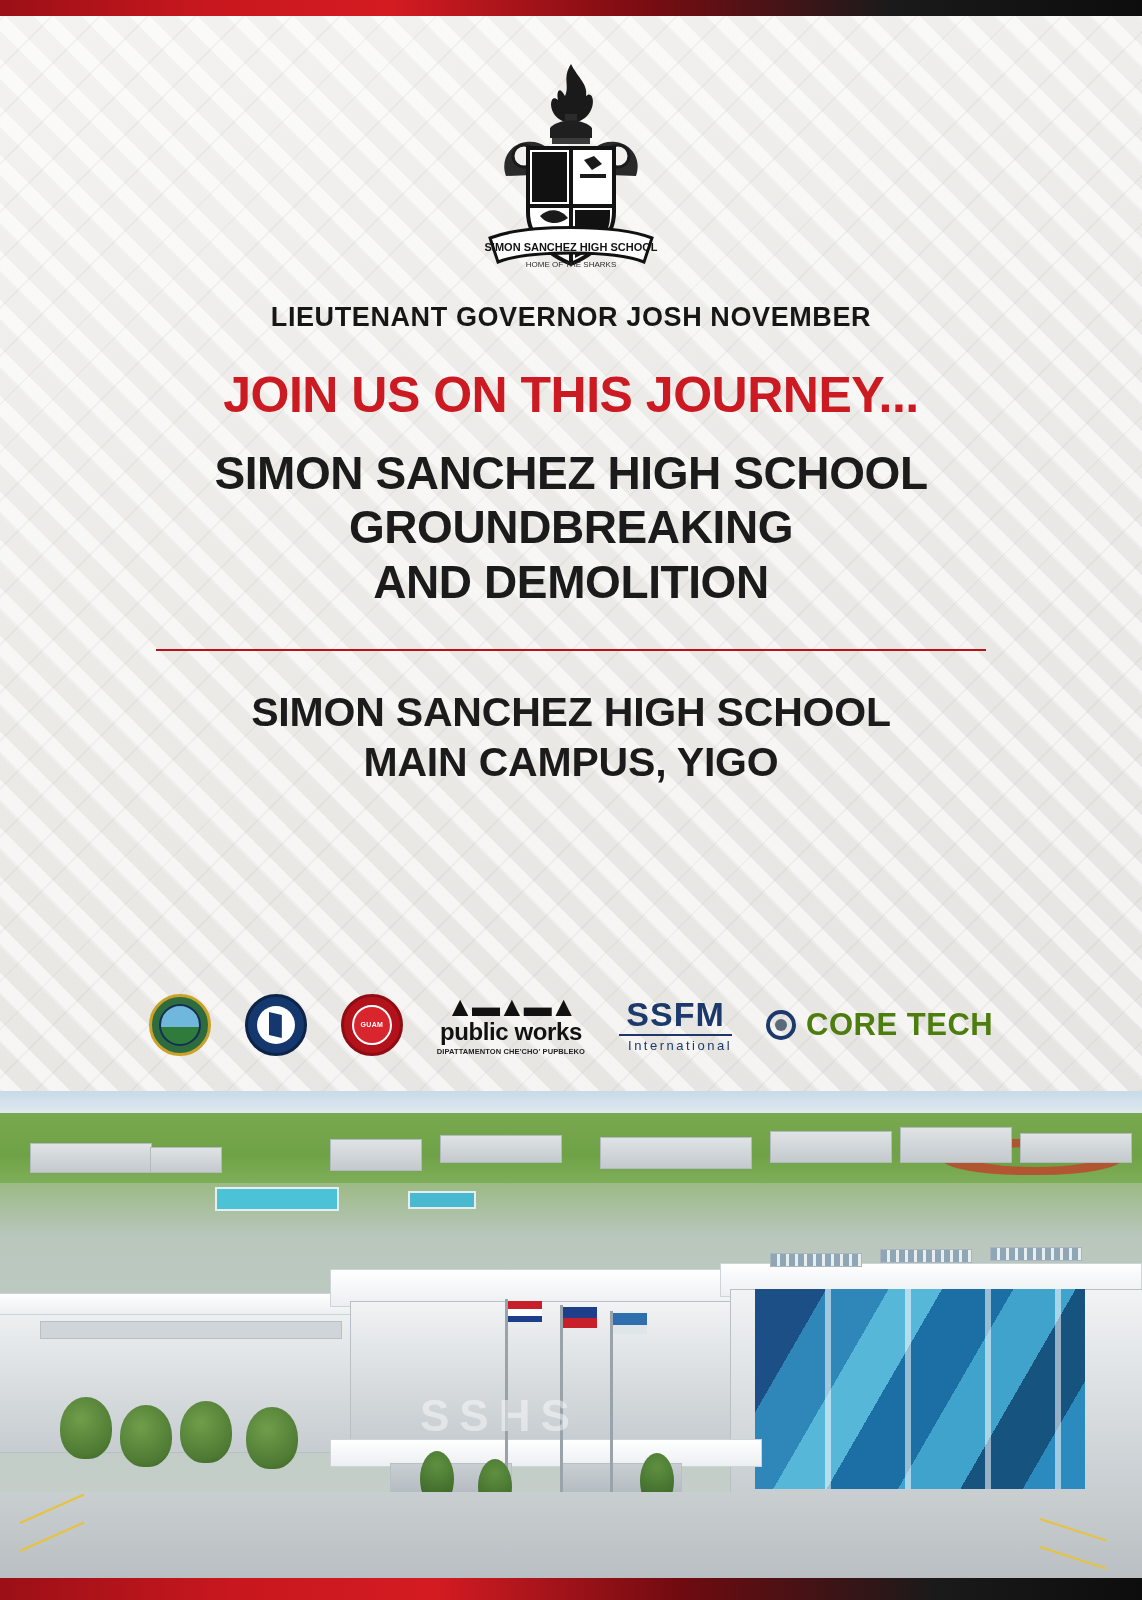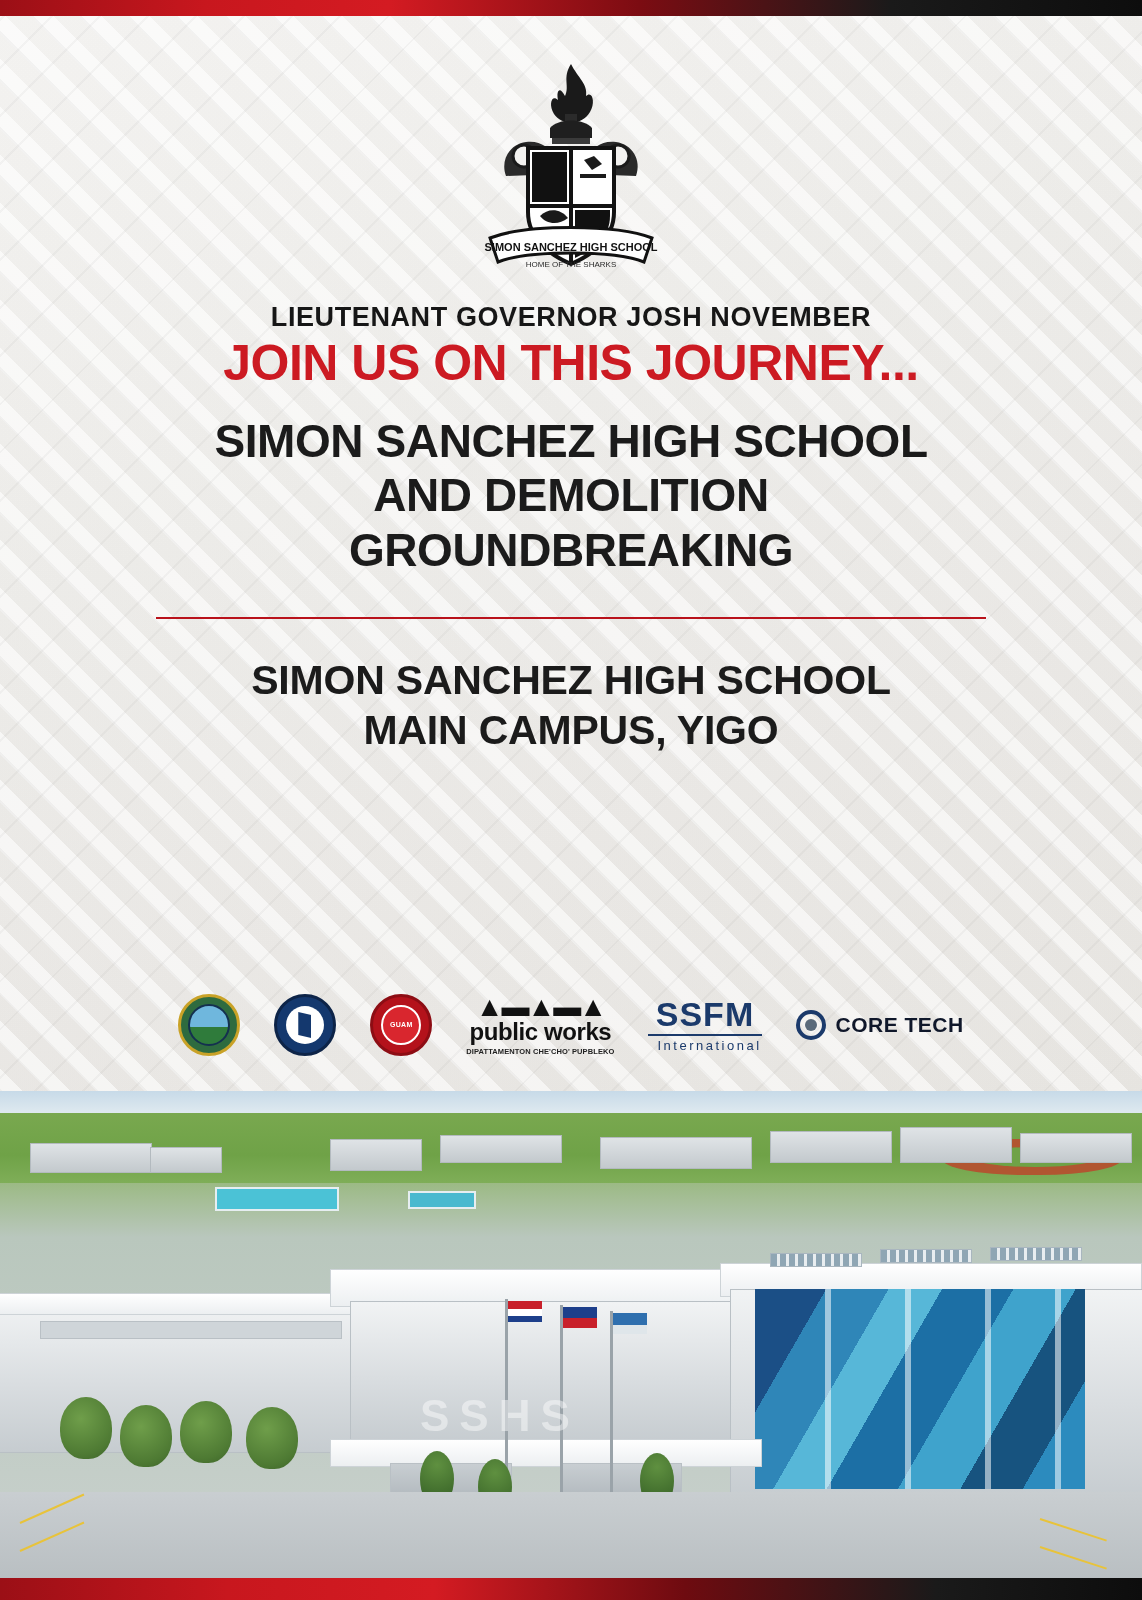--- a/index.html
+++ b/index.html
@@ -81,20 +81,21 @@
     color: #161616;
   }
   .invite-you {
     font-size: 25px;
     font-weight: normal;
     letter-spacing: 1.3px;
     margin-top: 5px;
     color: #2b2b2b;
   }
   .join-line {
+    margin-top: 32px;
     font-size: 50px;
     font-weight: bold;
     letter-spacing: -0.5px;
     color: #cc1a22;
   }
   .event-name {
     margin-top: 22px;
     font-size: 46px;
     font-weight: bold;
     line-height: 1.18;
@@ -229,21 +230,21 @@
     position: relative;
     box-sizing: border-box;
   }
   .ct-mark::after {
     content: "";
     position: absolute; left: 5px; top: 5px;
     width: 12px; height: 12px; border-radius: 50%;
     background: #5a6a7a;
   }
   .ct-text {
-    font-size: 21px; font-weight: bold; color: #0f172a; letter-spacing: 0.5px;
+    font-size: 31px; font-weight: bold; color: #4d7c0f; letter-spacing: 0.5px;
   }
 
   
   .render {
     position: absolute;
     left: 0;
     top: 1091px;
     width: 100%;
     height: 487px;
     overflow: hidden;
@@ -393,22 +394,22 @@
     </div>
   </div>
 
   <div class="content">
     <div class="invite-line">LIEUTENANT GOVERNOR JOSH NOVEMBER</div>
 
     <div class="join-line">JOIN US ON THIS JOURNEY...</div>
 
     <div class="event-name">
       <div>SIMON SANCHEZ HIGH SCHOOL</div>
+      <div>GROUNDBREAKING</div>
       <div>AND DEMOLITION</div>
-      <div>GROUNDBREAKING</div>
     </div>
 
     <div class="divider"></div>
 
     <div class="date-line">
     </div>
     <div class="place-line">
       <div>SIMON SANCHEZ HIGH SCHOOL</div>
       <div>MAIN CAMPUS, YIGO</div>
     </div>

